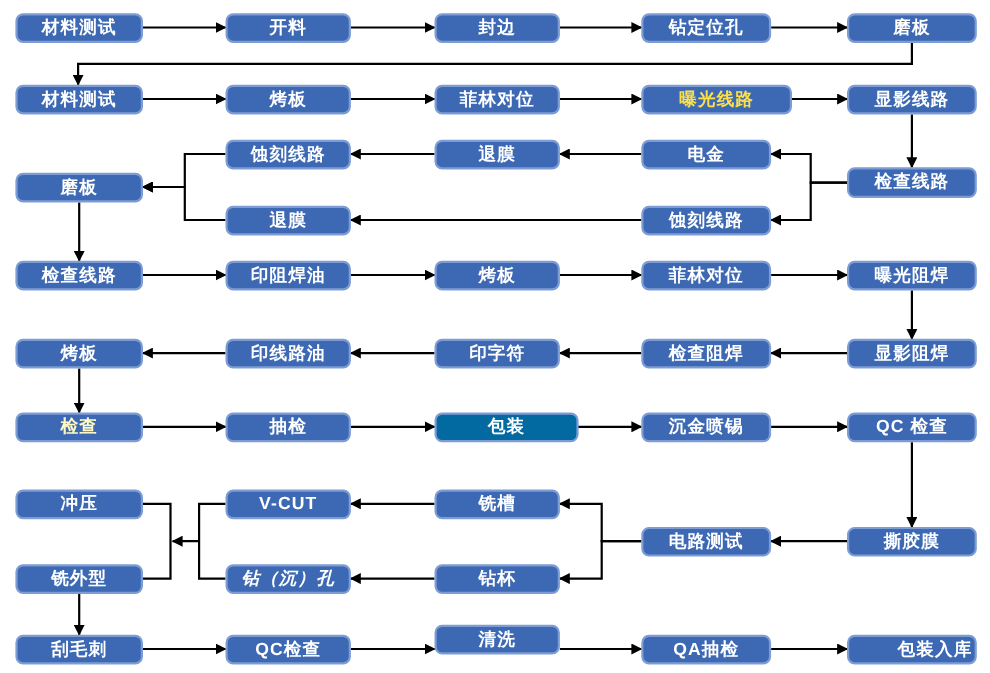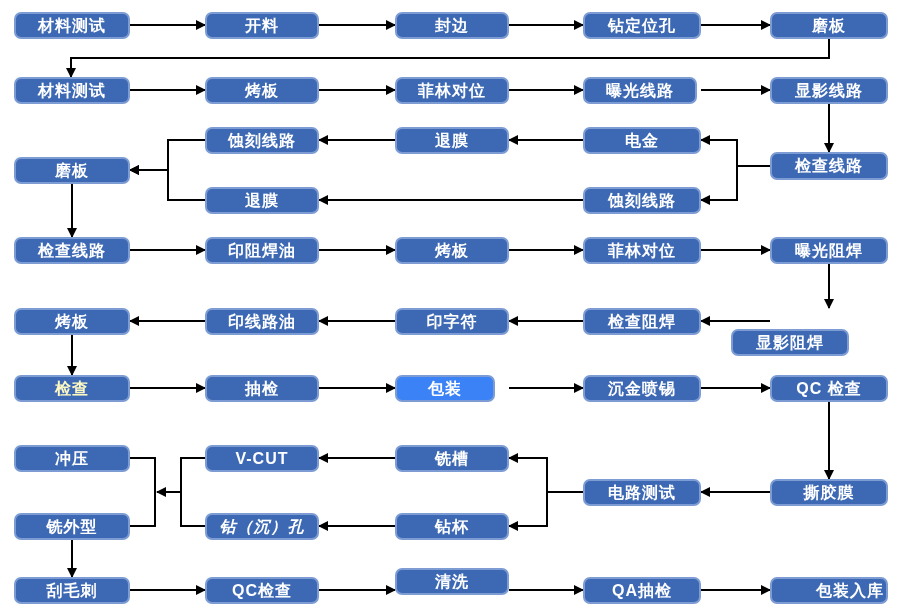--- a/index.html
+++ b/index.html
@@ -105,42 +105,42 @@
   </svg>
   <div id="nodes-layer">
       <div class="node" style="left: 14px; top: 12px; width: 116px; height: 27px; background: rgb(61, 105, 180); border-color: rgb(126, 156, 212); color: rgb(255, 255, 255);">材料测试</div>
       <div class="node" style="left: 205px; top: 12px; width: 114px; height: 27px; background: rgb(61, 105, 180); border-color: rgb(126, 156, 212); color: rgb(255, 255, 255);">开料</div>
       <div class="node" style="left: 395px; top: 12px; width: 114px; height: 27px; background: rgb(61, 105, 180); border-color: rgb(126, 156, 212); color: rgb(255, 255, 255);">封边</div>
       <div class="node" style="left: 583px; top: 12px; width: 118px; height: 27px; background: rgb(61, 105, 180); border-color: rgb(126, 156, 212); color: rgb(255, 255, 255);">钻定位孔</div>
       <div class="node" style="left: 770px; top: 12px; width: 118px; height: 27px; background: rgb(61, 105, 180); border-color: rgb(126, 156, 212); color: rgb(255, 255, 255);">磨板</div>
       <div class="node" style="left: 14px; top: 77px; width: 116px; height: 27px; background: rgb(61, 105, 180); border-color: rgb(126, 156, 212); color: rgb(255, 255, 255);">材料测试</div>
       <div class="node" style="left: 205px; top: 77px; width: 114px; height: 27px; background: rgb(61, 105, 180); border-color: rgb(126, 156, 212); color: rgb(255, 255, 255);">烤板</div>
       <div class="node" style="left: 395px; top: 77px; width: 114px; height: 27px; background: rgb(61, 105, 180); border-color: rgb(126, 156, 212); color: rgb(255, 255, 255);">菲林对位</div>
-      <div class="node" style="left: 583px; top: 77px; width: 114px; height: 27px; background: rgb(61, 105, 180); border-color: rgb(126, 156, 212); color: #ffffff;">曝光线路</div>
+      <div class="node" style="left: 583px; top: 77px; width: 137px; height: 27px; background: rgb(61, 105, 180); border-color: rgb(126, 156, 212); color: #fde047;">曝光线路</div>
       <div class="node" style="left: 770px; top: 77px; width: 118px; height: 27px; background: rgb(61, 105, 180); border-color: rgb(126, 156, 212); color: rgb(255, 255, 255);">显影线路</div>
       <div class="node" style="left: 205px; top: 127px; width: 114px; height: 27px; background: rgb(61, 105, 180); border-color: rgb(126, 156, 212); color: rgb(255, 255, 255);">蚀刻线路</div>
       <div class="node" style="left: 395px; top: 127px; width: 114px; height: 27px; background: rgb(61, 105, 180); border-color: rgb(126, 156, 212); color: rgb(255, 255, 255);">退膜</div>
       <div class="node" style="left: 583px; top: 127px; width: 118px; height: 27px; background: rgb(61, 105, 180); border-color: rgb(126, 156, 212); color: rgb(255, 255, 255);">电金</div>
       <div class="node" style="left: 770px; top: 152px; width: 118px; height: 28px; background: rgb(61, 105, 180); border-color: rgb(126, 156, 212); color: rgb(255, 255, 255);">检查线路</div>
       <div class="node" style="left: 14px; top: 157px; width: 116px; height: 27px; background: rgb(61, 105, 180); border-color: rgb(126, 156, 212); color: rgb(255, 255, 255);">磨板</div>
       <div class="node" style="left: 205px; top: 187px; width: 114px; height: 27px; background: rgb(61, 105, 180); border-color: rgb(126, 156, 212); color: rgb(255, 255, 255);">退膜</div>
       <div class="node" style="left: 583px; top: 187px; width: 118px; height: 27px; background: rgb(61, 105, 180); border-color: rgb(126, 156, 212); color: rgb(255, 255, 255);">蚀刻线路</div>
       <div class="node" style="left: 14px; top: 237px; width: 116px; height: 27px; background: rgb(61, 105, 180); border-color: rgb(126, 156, 212); color: rgb(255, 255, 255);">检查线路</div>
       <div class="node" style="left: 205px; top: 237px; width: 114px; height: 27px; background: rgb(61, 105, 180); border-color: rgb(126, 156, 212); color: rgb(255, 255, 255);">印阻焊油</div>
       <div class="node" style="left: 395px; top: 237px; width: 114px; height: 27px; background: rgb(61, 105, 180); border-color: rgb(126, 156, 212); color: rgb(255, 255, 255);">烤板</div>
       <div class="node" style="left: 583px; top: 237px; width: 118px; height: 27px; background: rgb(61, 105, 180); border-color: rgb(126, 156, 212); color: rgb(255, 255, 255);">菲林对位</div>
       <div class="node" style="left: 770px; top: 237px; width: 118px; height: 27px; background: rgb(61, 105, 180); border-color: rgb(126, 156, 212); color: rgb(255, 255, 255);">曝光阻焊</div>
       <div class="node" style="left: 14px; top: 308px; width: 116px; height: 27px; background: rgb(61, 105, 180); border-color: rgb(126, 156, 212); color: rgb(255, 255, 255);">烤板</div>
       <div class="node" style="left: 205px; top: 308px; width: 114px; height: 27px; background: rgb(61, 105, 180); border-color: rgb(126, 156, 212); color: rgb(255, 255, 255);">印线路油</div>
       <div class="node" style="left: 395px; top: 308px; width: 114px; height: 27px; background: rgb(61, 105, 180); border-color: rgb(126, 156, 212); color: rgb(255, 255, 255); text-align: right;">印字符</div>
       <div class="node" style="left: 583px; top: 308px; width: 118px; height: 27px; background: rgb(61, 105, 180); border-color: rgb(126, 156, 212); color: rgb(255, 255, 255);">检查阻焊</div>
-      <div class="node" style="left: 731px; top: 308px; width: 118px; height: 27px; background: rgb(61, 105, 180); border-color: rgb(126, 156, 212); color: rgb(255, 255, 255); margin-top: 21px;">显影阻焊</div>
+      <div class="node" style="left: 770px; top: 308px; width: 118px; height: 27px; background: rgb(61, 105, 180); border-color: rgb(126, 156, 212); color: rgb(255, 255, 255);">显影阻焊</div>
       <div class="node" style="left: 14px; top: 375px; width: 116px; height: 27px; background: rgb(61, 105, 180); border-color: rgb(126, 156, 212); color: #fef9c3;">检查</div>
       <div class="node" style="left: 205px; top: 375px; width: 114px; height: 27px; background: rgb(61, 105, 180); border-color: rgb(126, 156, 212); color: rgb(255, 255, 255);">抽检</div>
-      <div class="node" style="left: 395px; top: 375px; width: 100px; height: 27px; background: #3b82f6; border-color: rgb(126, 156, 212); color: rgb(255, 255, 255);">包装</div>
+      <div class="node" style="left: 395px; top: 375px; width: 131px; height: 27px; background: #0369a1; border-color: rgb(126, 156, 212); color: rgb(255, 255, 255);">包装</div>
       <div class="node" style="left: 583px; top: 375px; width: 118px; height: 27px; background: rgb(61, 105, 180); border-color: rgb(126, 156, 212); color: rgb(255, 255, 255);">沉金喷锡</div>
       <div class="node" style="left: 770px; top: 375px; width: 118px; height: 27px; background: rgb(61, 105, 180); border-color: rgb(126, 156, 212); color: rgb(255, 255, 255);">QC 检查</div>
       <div class="node" style="left: 14px; top: 445px; width: 116px; height: 27px; background: rgb(61, 105, 180); border-color: rgb(126, 156, 212); color: rgb(255, 255, 255);">冲压</div>
       <div class="node" style="left: 205px; top: 445px; width: 114px; height: 27px; background: rgb(61, 105, 180); border-color: rgb(126, 156, 212); color: rgb(255, 255, 255);">V-CUT</div>
       <div class="node" style="left: 395px; top: 445px; width: 114px; height: 27px; background: rgb(61, 105, 180); border-color: rgb(126, 156, 212); color: rgb(255, 255, 255);">铣槽</div>
       <div class="node" style="left: 583px; top: 479px; width: 118px; height: 27px; background: rgb(61, 105, 180); border-color: rgb(126, 156, 212); color: rgb(255, 255, 255);">电路测试</div>
       <div class="node" style="left: 770px; top: 479px; width: 118px; height: 27px; background: rgb(61, 105, 180); border-color: rgb(126, 156, 212); color: rgb(255, 255, 255);">撕胶膜</div>
       <div class="node" style="left: 14px; top: 513px; width: 116px; height: 27px; background: rgb(61, 105, 180); border-color: rgb(126, 156, 212); color: rgb(255, 255, 255);">铣外型</div>
       <div class="node" style="left: 205px; top: 513px; width: 114px; height: 27px; background: rgb(61, 105, 180); border-color: rgb(126, 156, 212); color: rgb(255, 255, 255); font-style: italic;">钻（沉）孔</div>
       <div class="node" style="left: 395px; top: 513px; width: 114px; height: 27px; background: rgb(61, 105, 180); border-color: rgb(126, 156, 212); color: rgb(255, 255, 255);">钻杯</div>

